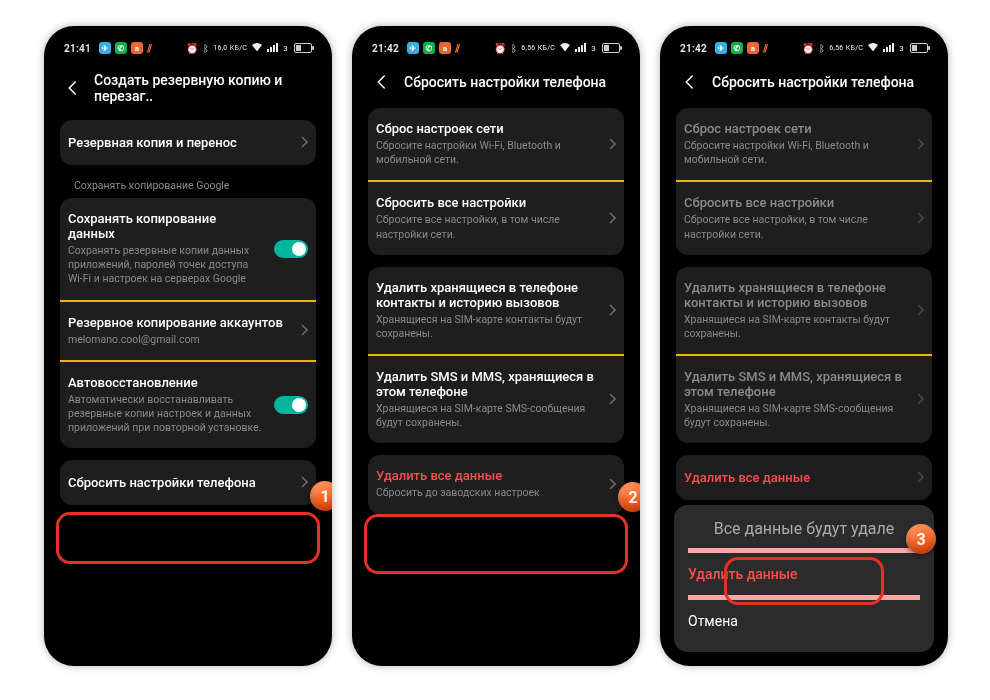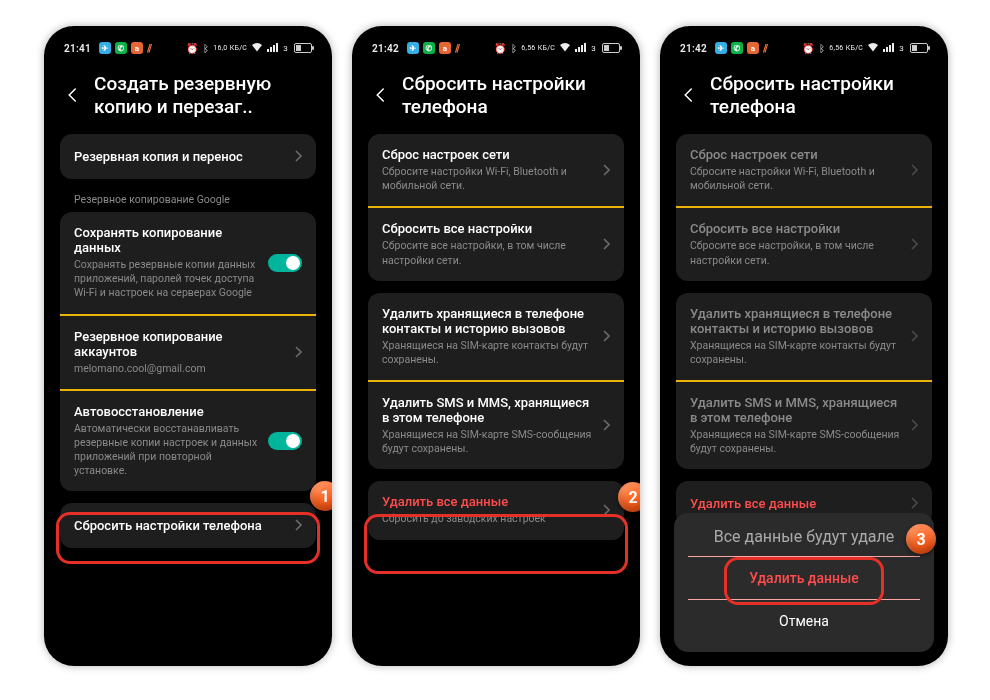--- a/index.html
+++ b/index.html
@@ -62,38 +62,38 @@
     width:18px; height:10px; border:1px solid #ccc; border-radius:2px;
     position:relative; display:inline-block; margin-left:2px;
   }
   .batt::after{content:"";position:absolute;right:-3px;top:2px;width:2px;height:4px;background:#ccc;border-radius:1px;}
   .batt .lvl{position:absolute;left:1px;top:1px;bottom:1px;width:30%;background:#ccc;}
 
   
   .hdr {
     display:flex; align-items:center; gap:12px;
     padding: 8px 14px 16px 14px;
-    font-size: 19px;
+    font-size: 14px;
     font-weight: 500;
   }
   .back {
     width:20px; height:20px; display:inline-flex; align-items:center; justify-content:center;
     color:#fff;
   }
 
   .content { padding: 0 10px 10px; }
 
   .card {
     background: #1E1E1E;
     border-radius: 12px;
     overflow: hidden;
     margin-bottom: 12px;
   }
   .row {
-    padding: 13px 14px;
+    padding: 13px 8px;
     display:flex; align-items:center; gap:10px;
     position:relative;
   }
   .row .body { flex:1; min-width:0; }
   .row .title { font-size: 13px; font-weight:500; color:#fff; }
   .row .title.danger { color:#ff4d4d; }
   .row .sub { font-size: 10.5px; color:#8a8a8a; margin-top:3px; line-height:1.35; }
   .chev { color:#6a6a6a; flex:0 0 auto; }
   .sep { border-top:2px solid #eab308; }
 
@@ -133,22 +133,22 @@
   
   .sheet {
     position:absolute; left:8px; right:8px; bottom:8px;
     background:#2b2b2b; border-radius:14px;
     padding: 14px 14px 10px;
     color:#fff;
     z-index:4;
   }
   .sheet .msg { font-size:16px; color:#aaa; text-align:center; padding-bottom:10px; }
   .sheet .btn {
-    text-align:center; padding:13px 0; font-size:14px;
-    border-top:1px solid #fca5a5;
+    text-align:left; padding:13px 0; font-size:14px;
+    border-top:5px solid #fca5a5;
   }
   .sheet .btn.danger{ color:#ff4d4d; font-weight:500; }
   .sheet .btn.cancel{ color:#fff; }
 
   .dim .card .row .title { color:#8a8a8a; }
   .dim .card .row .title.danger { color:#ff4d4d; }
   .dim .card .row .chev svg path{ stroke:#4a4a4a; }
 </style>
 </head>
 <body>
@@ -200,21 +200,21 @@
           <div class="row">
             <div class="body">
                 <div class="title">Резервная копия и перенос</div>
               </div>
             <span class="chev"><svg width="8" height="12" viewBox="0 0 8 12">
                   <path d="M2 1l5 5-5 5" stroke="#6a6a6a" stroke-width="1.6" fill="none"></path>
                 </svg></span>
           </div>
         </div>
 
-        <div class="section-label">Резервное копирование Google</div>
+        <div class="section-label">Сохранять копирование Google</div>
 
         <div class="card">
           <div class="row">
             <div class="body">
               <div class="title">Сохранять копирование данных</div>
               <div class="sub">Сохранять резервные копии данных приложений, паролей точек доступа Wi-Fi и настроек на серверах Google</div>
             </div>
             <span class="toggle"></span>
           </div>
           <div class="row sep">

